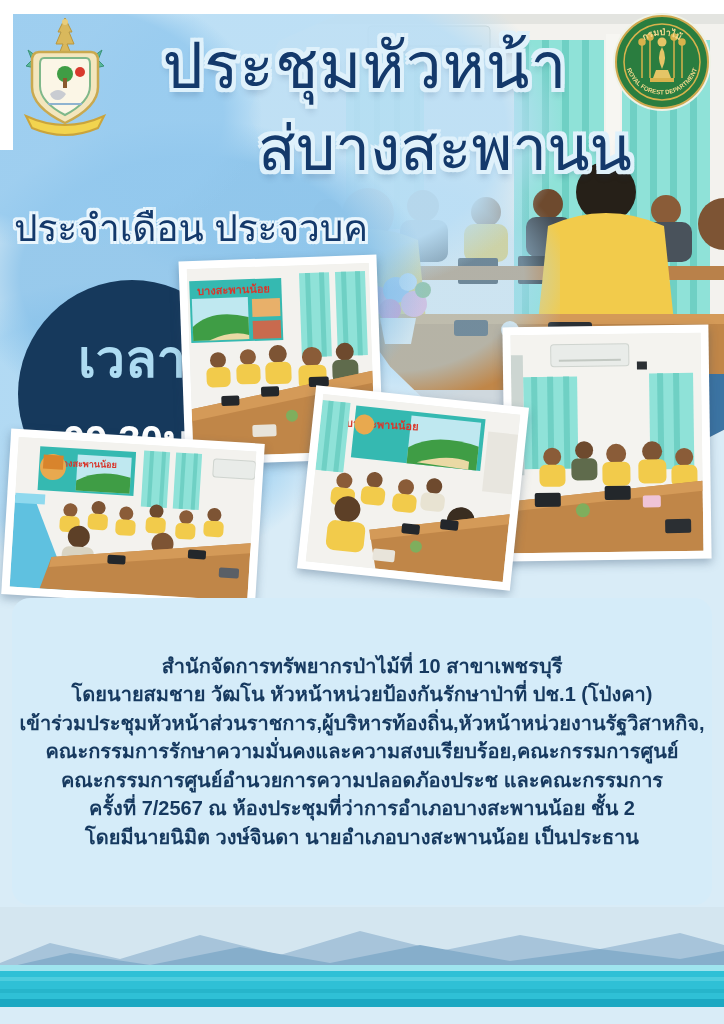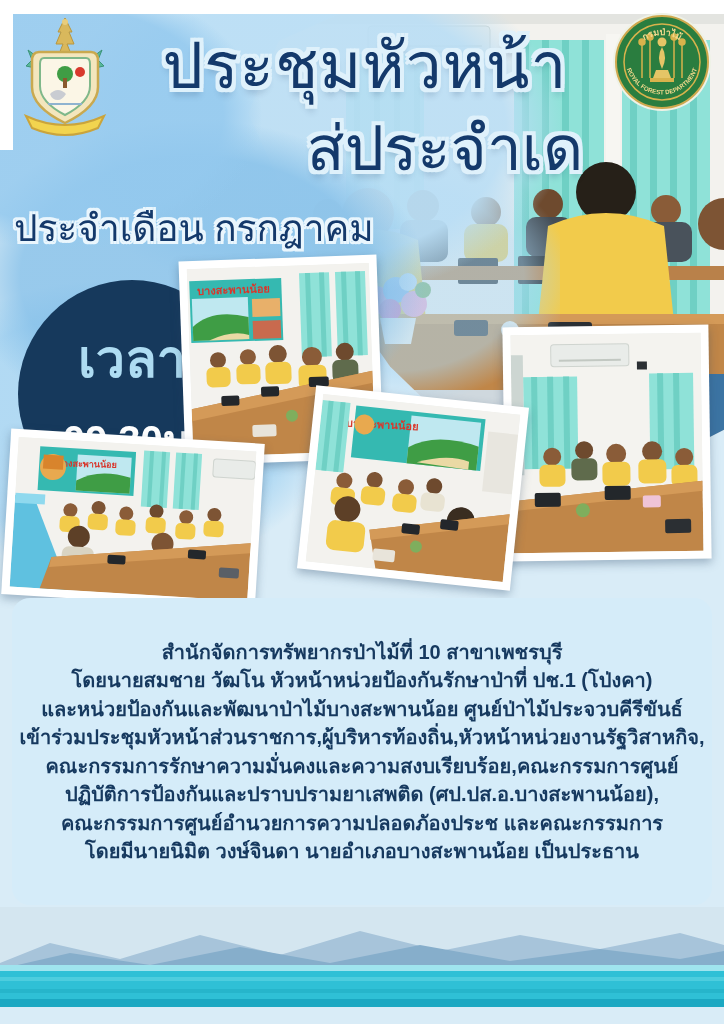--- a/index.html
+++ b/index.html
@@ -187,22 +187,22 @@
     <rect x="38" y="66" width="24" height="4" fill="#d8b34c"></rect>
     <text fill="#f2d98c" font-size="9" font-weight="bold">
       <textPath href="#arcTop" startOffset="50%" text-anchor="middle">กรมป่าไม้</textPath>
     </text>
     <text fill="#f2d98c" font-size="6.2" font-weight="bold">
       <textPath href="#arcBot" startOffset="50%" text-anchor="middle">ROYAL FOREST DEPARTMENT</textPath>
     </text>
   </svg>
 
   <div id="title1" class="headline">ประชุมหัวหน้า</div>
-  <div id="title2" class="headline">ส่ประจำเด</div>
-  <div id="subtitle" class="headline">ประจำเดือน กรกฎาคม</div>
+  <div id="title2" class="headline">ส่บางสะพานน</div>
+  <div id="subtitle" class="headline">ประจำเดือน ประจวบค</div>
 
   <div class="time-circle">
     <div class="time-label">เวลา</div>
     <div class="time-value">09.30น.</div>
   </div>
 
   <div id="photoA" class="photo">
     <svg width="182" height="188" viewBox="0 0 182 188">
       <rect width="182" height="188" fill="#f3f2ee"></rect>
       <rect x="2" y="12" width="92" height="62" fill="#35b9b1"></rect>
@@ -352,25 +352,24 @@
       <rect x="92" y="120" width="18" height="10" rx="2" fill="#23272b"></rect>
       <rect x="130" y="112" width="18" height="10" rx="2" fill="#23272b"></rect>
       <circle cx="108" cy="142" r="6" fill="#7fae5d"></circle>
       <rect x="66" y="148" width="22" height="12" rx="2" fill="#e8e4da"></rect>
     </svg>
   </div>
 
   <div class="text-panel">
     <div class="line">สำนักจัดการทรัพยากรป่าไม้ที่ 10 สาขาเพชรบุรี</div>
     <div class="line">โดยนายสมชาย วัฒโน หัวหน้าหน่วยป้องกันรักษาป่าที่ ปช.1 (โป่งคา)</div>
-    <div class="line">และหน่วยป้องกันและพัฒนาป่าไม้บางสะพานน้อย ศูนย์ป่าไม้ประจวบคีรีขันธ์</div>
     <div class="line">เข้าร่วมประชุมหัวหน้าส่วนราชการ,ผู้บริหารท้องถิ่น,หัวหน้าหน่วยงานรัฐวิสาหกิจ,</div>
     <div class="line">คณะกรรมการรักษาความมั่นคงและความสงบเรียบร้อย,คณะกรรมการศูนย์</div>
-    <div class="line">ปฏิบัติการป้องกันและปราบปรามยาเสพติด (ศป.ปส.อ.บางสะพานน้อย),</div>
     <div class="line">คณะกรรมการศูนย์อำนวยการความปลอดภัองประช และคณะกรรมการ</div>
+    <div class="line">ครั้งที่ 7/2567 ณ ห้องประชุมที่ว่าการอำเภอบางสะพานน้อย ชั้น 2</div>
     <div class="line">โดยมีนายนิมิต วงษ์จินดา นายอำเภอบางสะพานน้อย เป็นประธาน</div>
   </div>
 
   <div class="band">
     <svg width="724" height="100" viewBox="0 0 724 100">
       <rect width="724" height="100" fill="#d4e6f0"></rect>
       <polygon fill="#a7c4da" points="0,56 50,36 120,52 200,28 280,48 360,24 440,44 520,28 600,42 680,26 724,38 724,64 0,64"></polygon>
       <polygon fill="#86aecb" points="0,62 70,46 150,58 240,40 330,56 420,38 510,54 600,42 680,52 724,44 724,70 0,70"></polygon>
       <rect x="0" y="58" width="724" height="42" fill="#2fc0d6"></rect>
       <rect x="0" y="58" width="724" height="6" fill="#9fe4ee"></rect>

